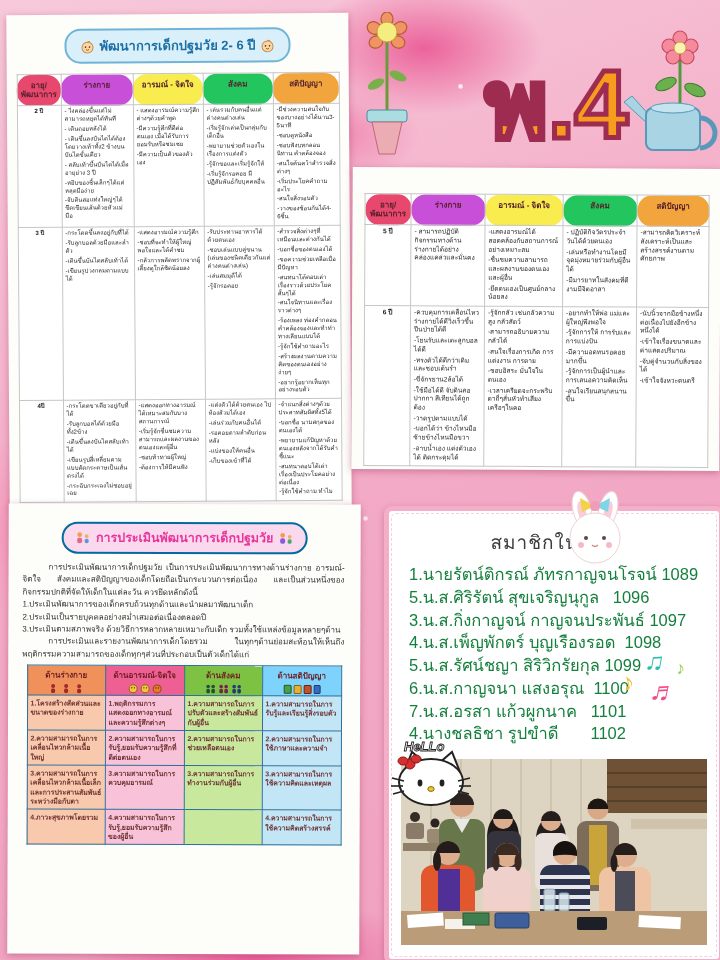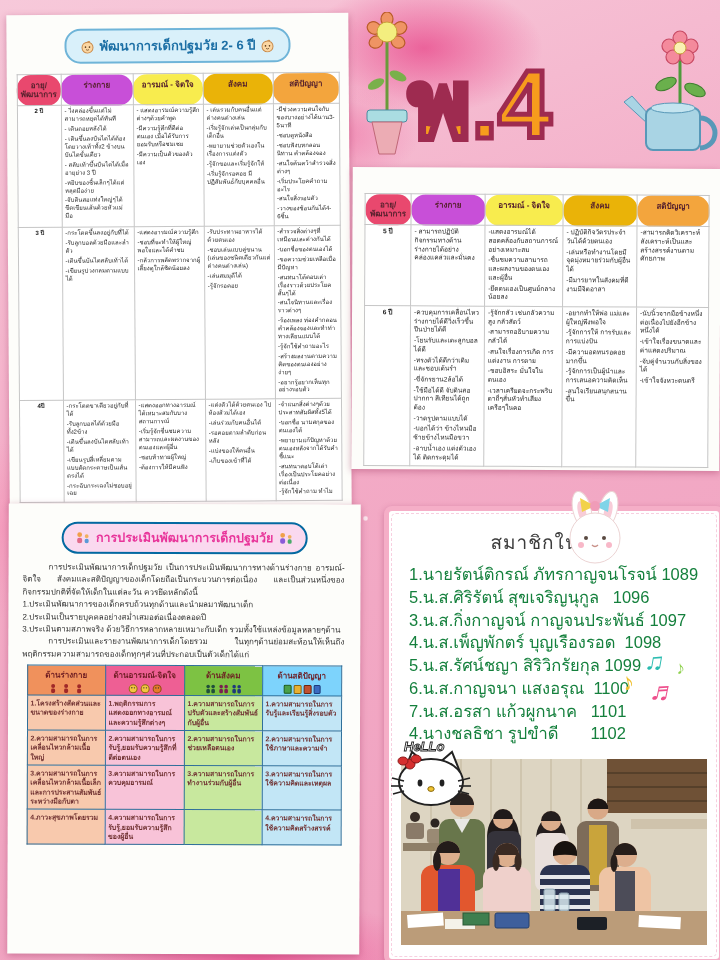--- a/index.html
+++ b/index.html
@@ -26,21 +26,21 @@
   .sheet{position:absolute;background:#fdfdfa;box-shadow:0 2px 7px rgba(150,40,85,.4);overflow:hidden;}
   
   .pill{display:flex;align-items:center;justify-content:center;gap:5px;width:fit-content;
     margin:0 auto;border-radius:16px;font-weight:bold;}
   .pill-blue{border:2px solid #6fb4d8;background:#d9f0fa;color:#1c6fa5;font-size:13px;padding:5px 14px;}
   .pill-pink{border:2px solid #0369a1;background:#fad9ef;color:#e8359a;font-size:12.5px;padding:4px 12px;}
   
   table.dev{border-collapse:collapse;table-layout:fixed;background:#fff;}
   .dev th,.dev td{border:1px solid #c6c6c6;vertical-align:top;padding:2px 3px;word-wrap:break-word;}
   .dev th{font-size:8px;line-height:1.15;padding:6px 1px;color:#56212d;border-radius:14px;}
-  .h0{background:#e9486e}.h1{background:#c84fd8}.h2{background:#f8ec4e}.h3{background:#eab308}.h4{background:#f3a53d}
+  .h0{background:#e9486e}.h1{background:#c84fd8}.h2{background:#f8ec4e}.h3{background:#22c55e}.h4{background:#f3a53d}
   .dev td{font-size:6px;line-height:1.32;color:#1d1d1d;}
   .t2 td{font-size:6.6px;}
   .age{font-weight:bold;font-size:8.5px;text-align:center;padding-top:5px;}
   .cell div{margin-bottom:2px;}
   
   .paras{margin:8px 16px 4px 14px;font-size:8px;line-height:1.55;color:#2a2a2a;}
   .paras .ind{text-indent:26px;text-align:justify;}
   table.assess{border-collapse:collapse;table-layout:fixed;margin:4px auto 0 auto;}
   .assess th,.assess td{border:1.2px solid #2f6f9a;vertical-align:top;padding:3px 3px;word-wrap:break-word;}
   .assess th{font-size:8px;color:#6d1c22;padding:3px 1px 1px 1px;}
@@ -48,21 +48,21 @@
   .ac0h{background:#f0915c}.ac1h{background:#ee5f94}.ac2h{background:#7dc243}.ac3h{background:#7dd3fc}
   .ac0{background:#f8c9ad}.ac1{background:#f8c3d8}.ac2{background:#c8e89e}.ac3{background:#c2e6f6}
   .emorow{display:flex;justify-content:center;gap:2px;margin-top:2px;}
   
   #member-card{position:absolute;left:384px;top:506px;width:330px;height:448px;background:#fff;
     border:5px solid #f5aec7;border-radius:8px;box-shadow:0 2px 6px rgba(150,40,85,.35);}
   #member-card::after{content:"";position:absolute;inset:2px;border:1px dashed #f8cfe0;border-radius:5px;pointer-events:none;}
   #member-heading{margin-top:16px;text-align:center;font-size:19px;color:#3c3c3c;letter-spacing:1px;}
   #member-list{margin:6px 0 0 20px;font-size:16.5px;line-height:1.38;color:#15803d;white-space:pre-wrap;}
   
-  #badge{position:absolute;left:408px;top:28px;width:220px;text-align:left;
+  #badge{position:absolute;left:408px;top:28px;width:220px;text-align:right;
     font-size:96px;font-weight:bold;color:#f79c1d;
     -webkit-text-stroke:5px #9e2b50;text-shadow:0 0 1px #9e2b50;}
   .abs{position:absolute;}
   .note{position:absolute;font-weight:bold;}
 </style>
 </head>
 <body>
 
 <div id="canvas">
 

